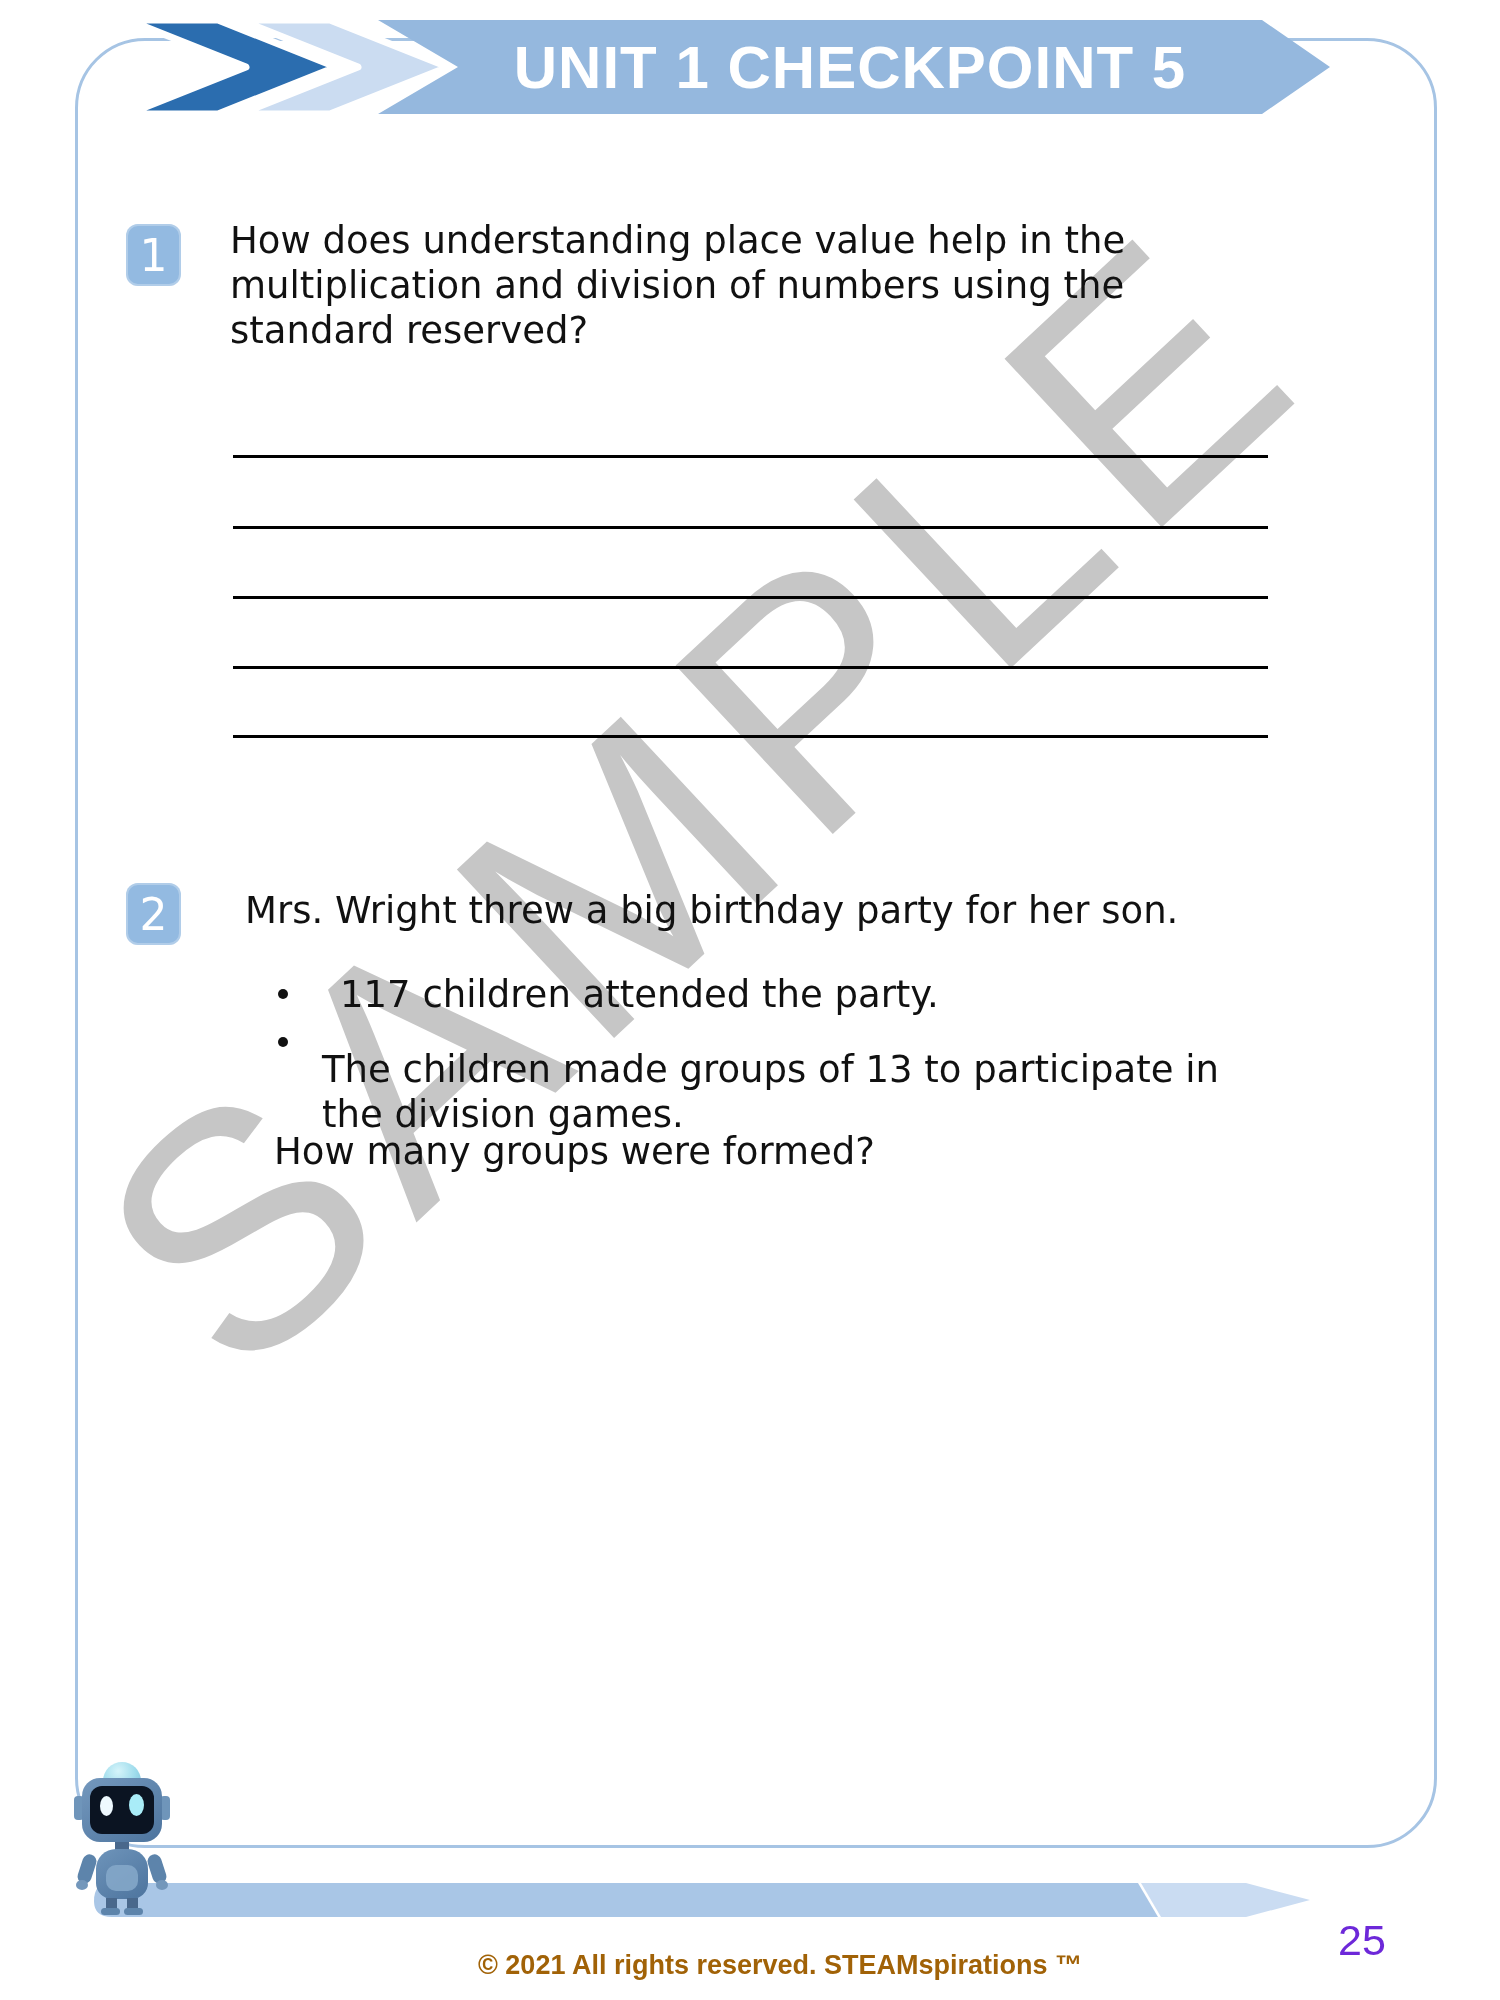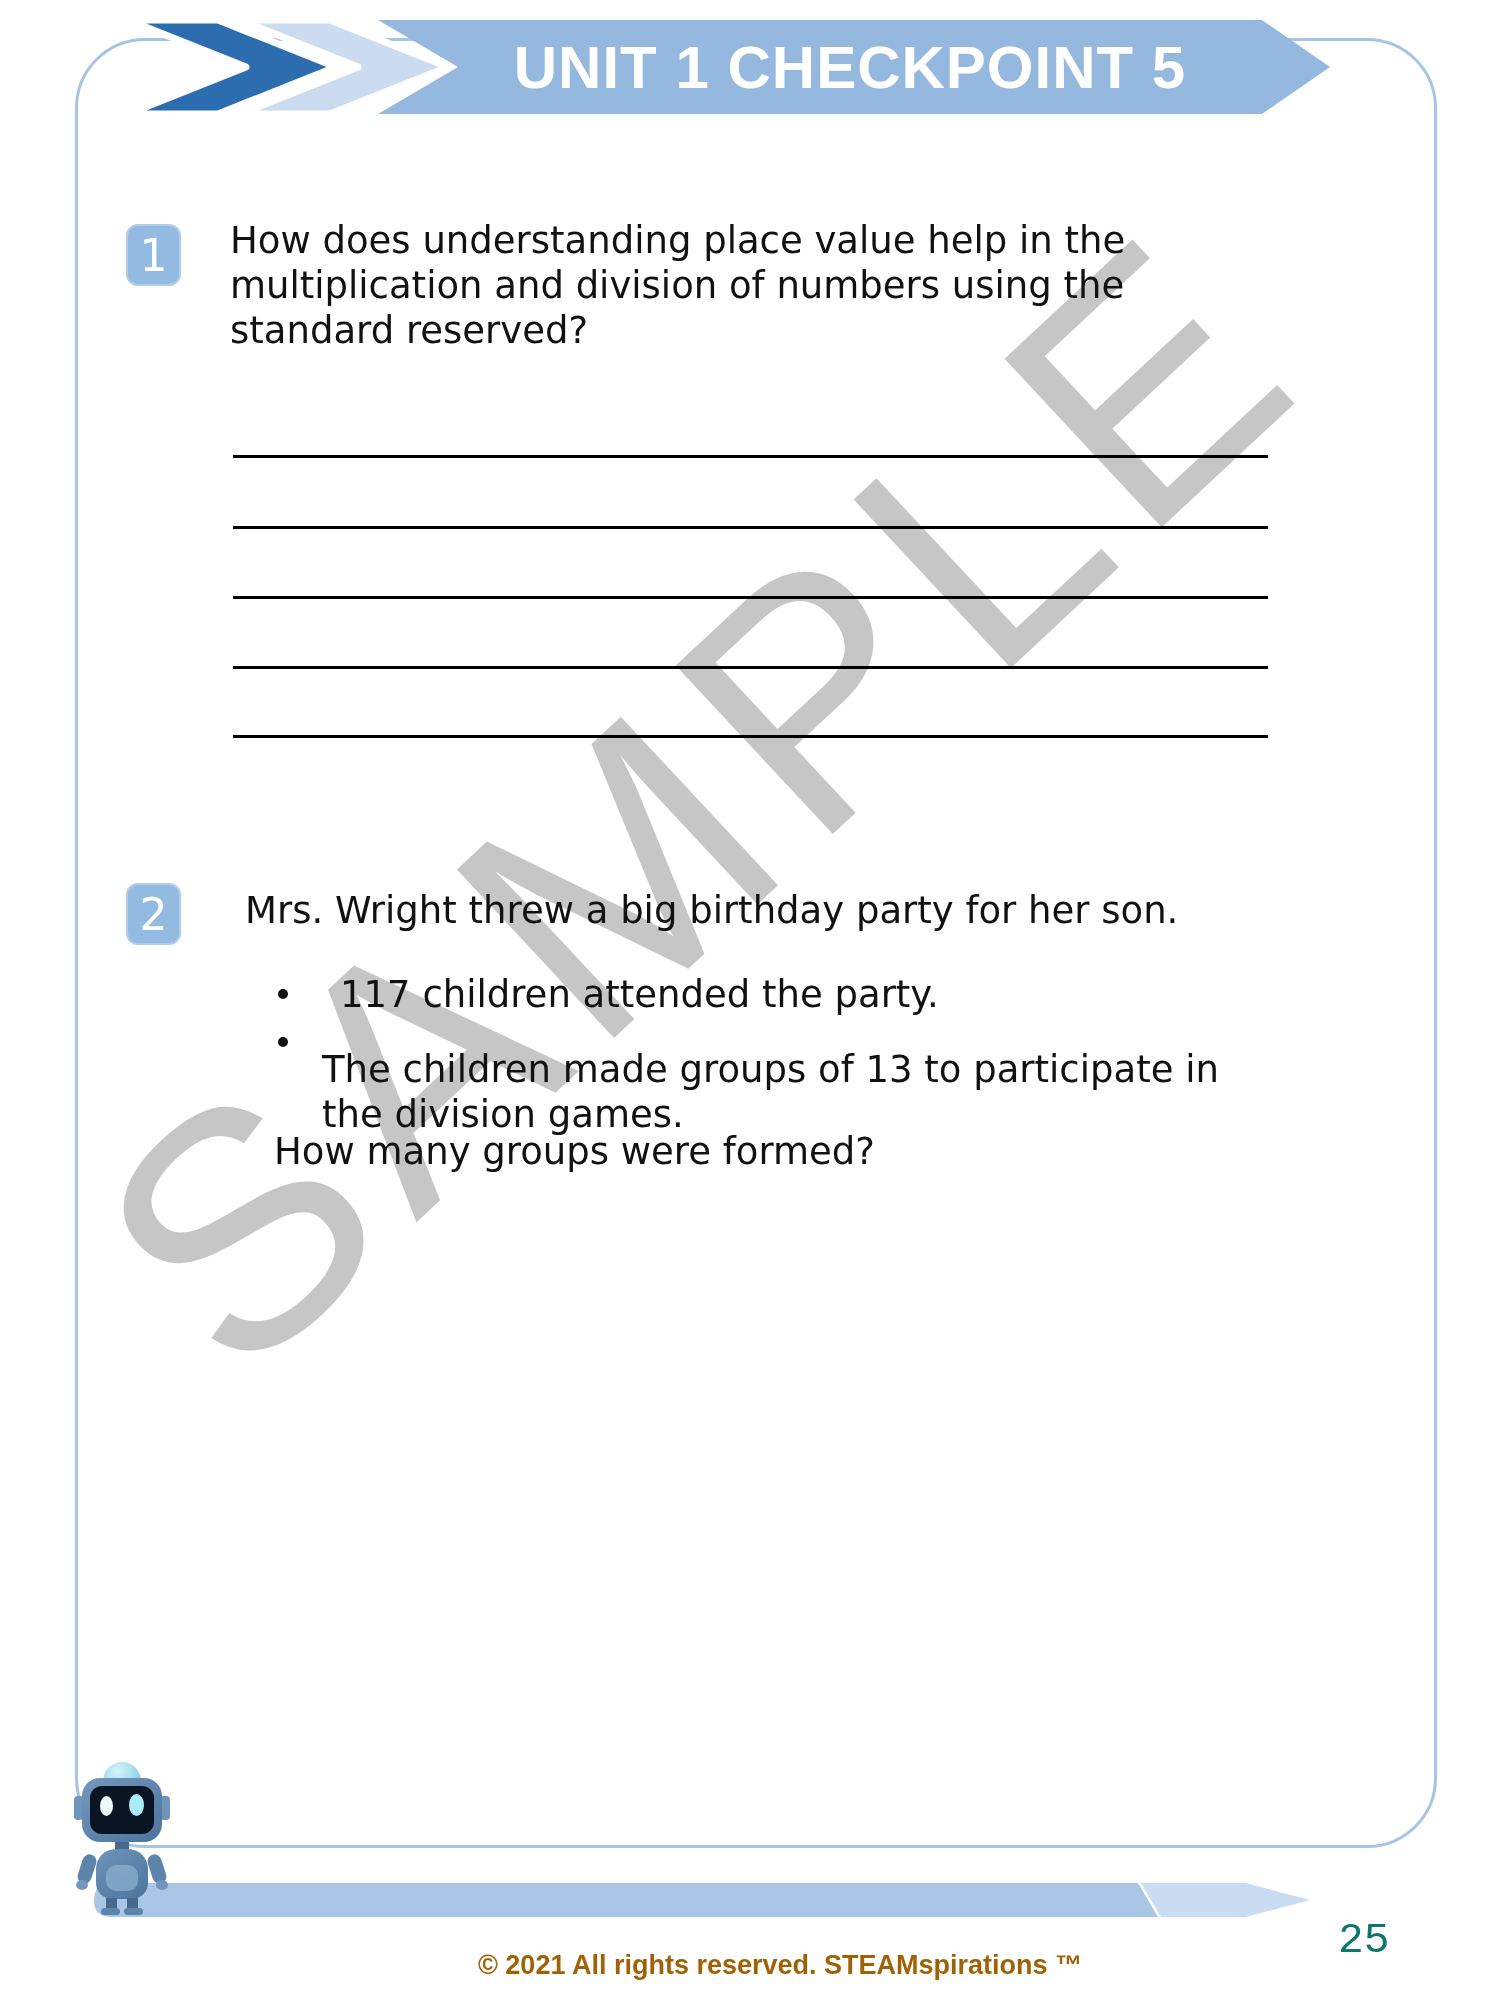--- a/index.html
+++ b/index.html
@@ -29,22 +29,22 @@
   .bullet-row{display:flex;}
   .bullet-row + .bullet-row{margin-top:3px;flex-direction:column;}
   .bullet-dot{flex:none;width:10px;height:10px;border-radius:50%;background:#111;
         margin:17px 0 0 8px;}
   .bullet-text{margin-left:52px;max-width:1010px;}
   .q2-question{position:absolute;left:246px;top:1130px;font-size:37px;z-index:2;margin-left:28px;}
   .footer-svg{position:absolute;left:0;top:1875px;z-index:2;}
   .footer-text{position:absolute;left:300px;top:1926px;width:960px;text-align:center;
         font-family:"Liberation Sans",sans-serif;font-weight:bold;font-size:27px;
         color:#a16207;z-index:2;margin-top:24px;}
-  .page-number{position:absolute;left:1338px;top:1916px;font-family:Liberation Mono, monospace;
-        font-size:43px;color:#0f766e;z-index:2;}
+  .page-number{position:absolute;left:1338px;top:1916px;font-family:Liberation Sans, sans-serif;
+        font-size:43px;color:#6d28d9;z-index:2;}
   
   .robot{position:absolute;left:74px;top:1762px;width:96px;height:152px;z-index:4;}
   .robot div{position:absolute;}
   .r-dome{left:29px;top:0;width:38px;height:26px;border-radius:19px 19px 6px 6px;
         background:radial-gradient(circle at 40% 35%,#d6f4fa,#9fdcec 60%,#7fc4da);}
   .r-head{left:8px;top:16px;width:80px;height:64px;border-radius:18px;
         background:linear-gradient(145deg,#7498bd,#4d749e);}
   .r-ear-l{left:0;top:34px;width:10px;height:24px;background:#6f95ba;border-radius:4px;}
   .r-ear-r{left:86px;top:34px;width:10px;height:24px;background:#6f95ba;border-radius:4px;}
   .r-face{left:16px;top:24px;width:64px;height:48px;background:#0b1422;border-radius:12px;}

